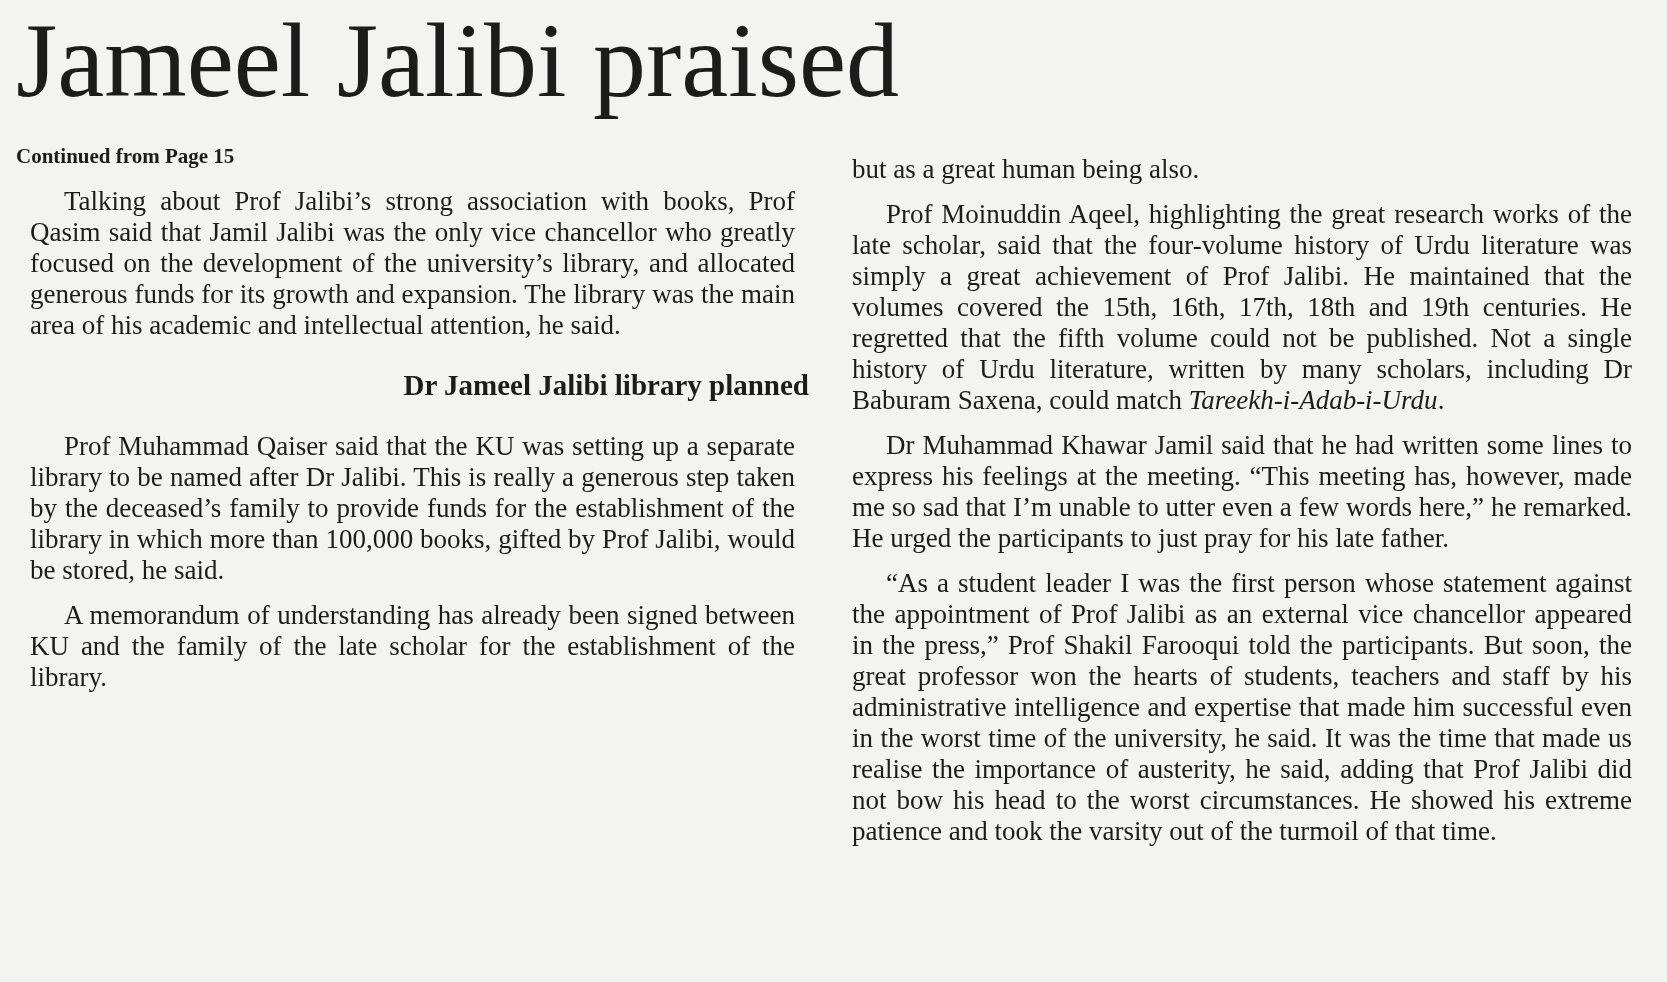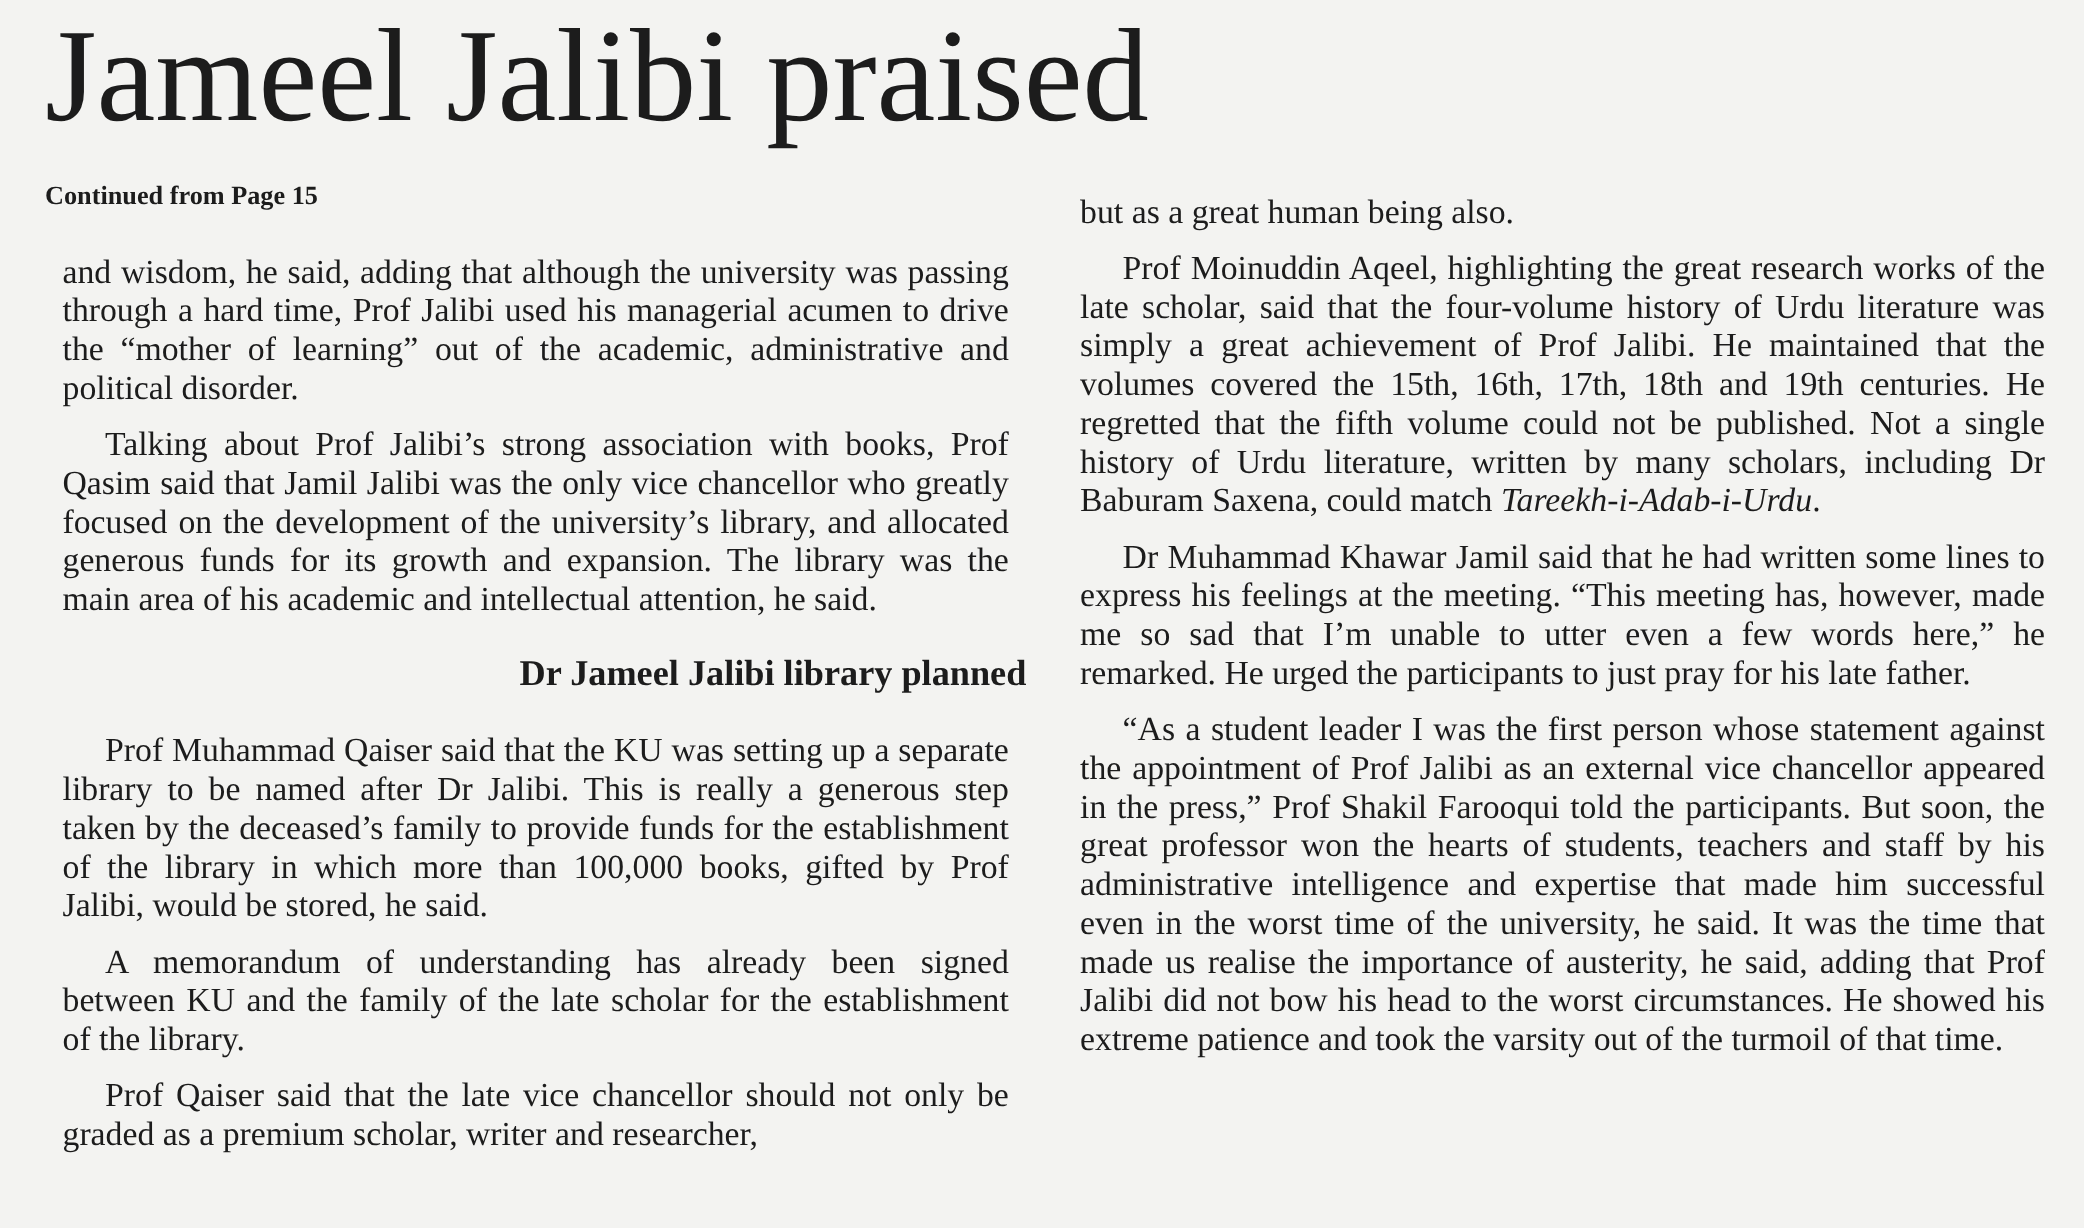--- a/index.html
+++ b/index.html
@@ -16,21 +16,21 @@
     height: 982px;
     overflow: hidden;
     background: var(--bg);
     color: var(--fg);
     font-family: "Liberation Serif", "DejaVu Serif", serif;
   }
   .page {
     position: relative;
     width: 1667px;
     height: 982px;
-    padding: 0 17px 0 36px;
+    padding: 0 17px 0 16px;
   }
   .headline {
     margin: 0;
     padding-top: 4px;
     font-size: 106px;
     line-height: 1.08;
     font-weight: 400;
     letter-spacing: 0px;
     white-space: nowrap;
   }
@@ -71,31 +71,29 @@
 
 <div class="page">
 
   <h1 class="headline">Jameel Jalibi praised</h1>
 
   <div class="columns">
 
     <div class="col col-left">
       <h2 class="kicker">Continued from Page 15</h2>
 
-      <p class="body-p first-body">and wisdom, he said, adding that although the university was passing through a hard time, Prof Jalibi used his managerial acumen to drive the “mother of learning” out of the academic, administrative and political disorder.</p>
 
       <p class="body-p indent">Talking about Prof Jalibi’s strong association with books, Prof Qasim said that Jamil Jalibi was the only vice chancellor who greatly focused on the development of the university’s library, and allocated generous funds for its growth and expansion. The library was the main area of his academic and intellectual attention, he said.</p>
 
       <h3 class="subhead">Dr Jameel Jalibi library planned</h3>
 
       <p class="body-p indent">Prof Muhammad Qaiser said that the KU was setting up a separate library to be named after Dr Jalibi. This is really a generous step taken by the deceased’s family to provide funds for the establishment of the library in which more than 100,000 books, gifted by Prof Jalibi, would be stored, he said.</p>
 
       <p class="body-p indent">A memorandum of understanding has already been signed between KU and the family of the late scholar for the establishment of the library.</p>
 
-      <p class="body-p indent">Prof Qaiser said that the late vice chancellor should not only be graded as a premium scholar, writer and researcher,</p>
     </div>
 
     <div class="col col-right">
       <p class="body-p">but as a great human being also.</p>
 
       <p class="body-p indent"><span>Prof Moinuddin Aqeel, highlighting the great research works of the late scholar, said that the four-volume history of Urdu literature was simply a great achievement of Prof Jalibi. He maintained that the volumes covered the 15th, 16th, 17th, 18th and 19th centuries. He regretted that the fifth volume could not be published. Not a single history of Urdu literature, written by many scholars, including Dr Baburam Saxena, could match </span><span class="book-title">Tareekh-i-Adab-i-Urdu</span><span>.</span></p>
 
       <p class="body-p indent">Dr Muhammad Khawar Jamil said that he had written some lines to express his feelings at the meeting. “This meeting has, however, made me so sad that I’m unable to utter even a few words here,” he remarked. He urged the participants to just pray for his late father.</p>
 
       <p class="body-p indent">“As a student leader I was the first person whose statement against the appointment of Prof Jalibi as an external vice chancellor appeared in the press,” Prof Shakil Farooqui told the participants. But soon, the great professor won the hearts of students, teachers and staff by his administrative intelligence and expertise that made him successful even in the worst time of the university, he said. It was the time that made us realise the importance of austerity, he said, adding that Prof Jalibi did not bow his head to the worst circumstances. He showed his extreme patience and took the varsity out of the turmoil of that time.</p>

